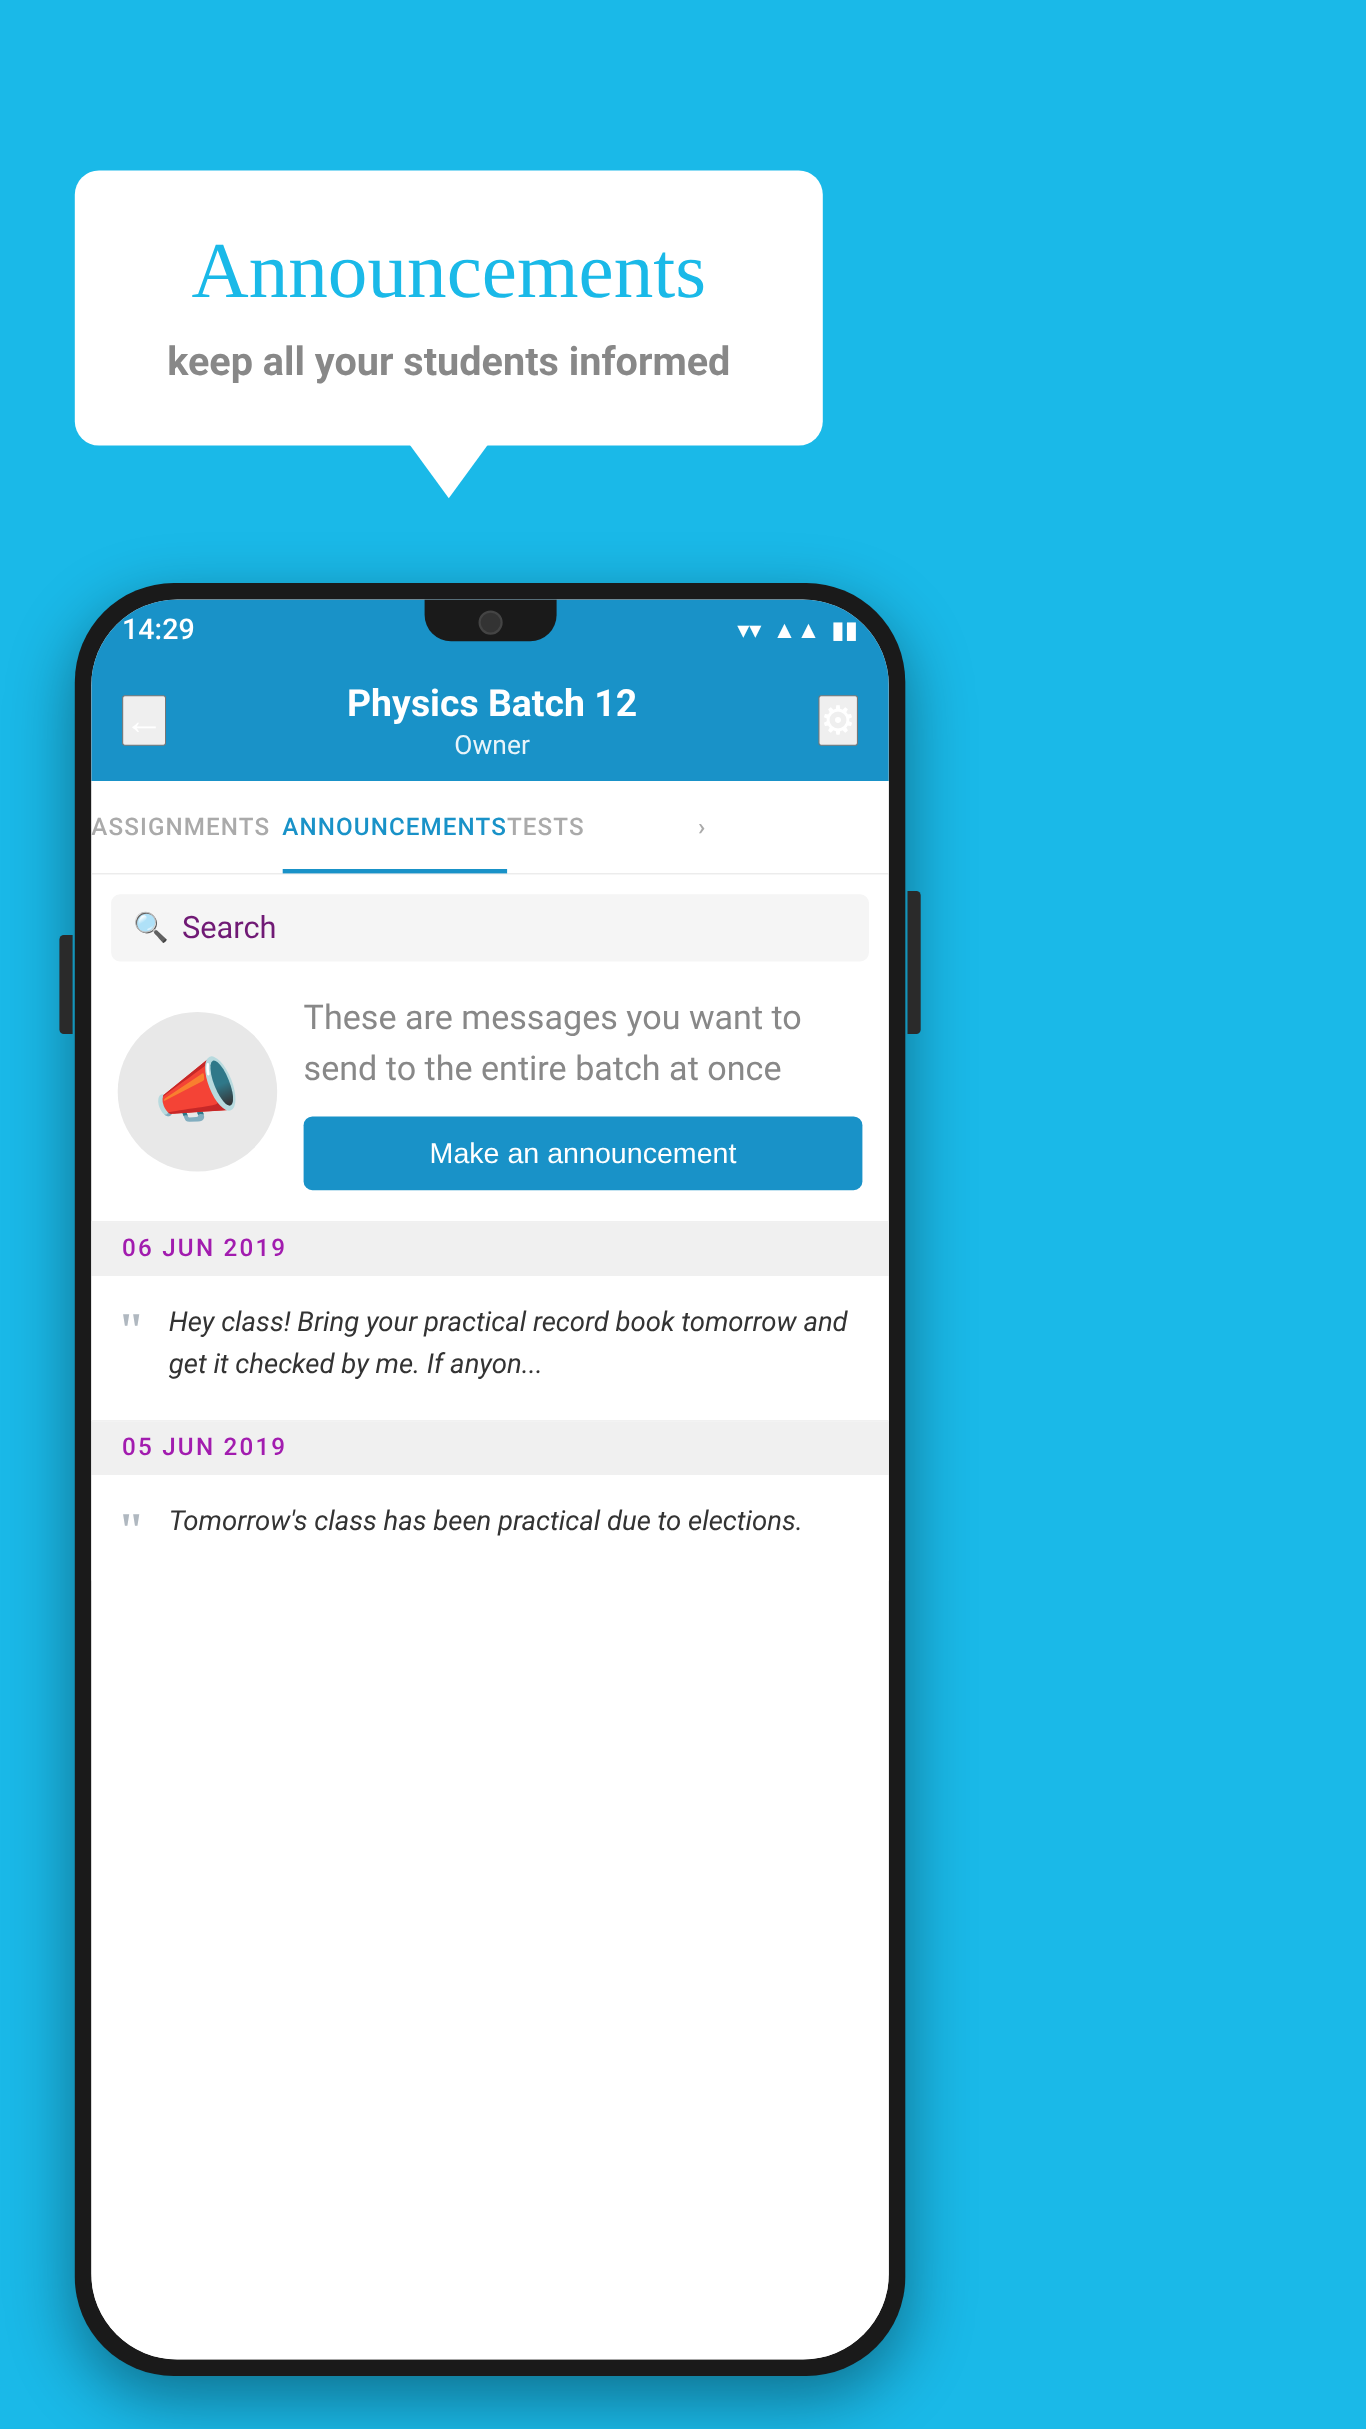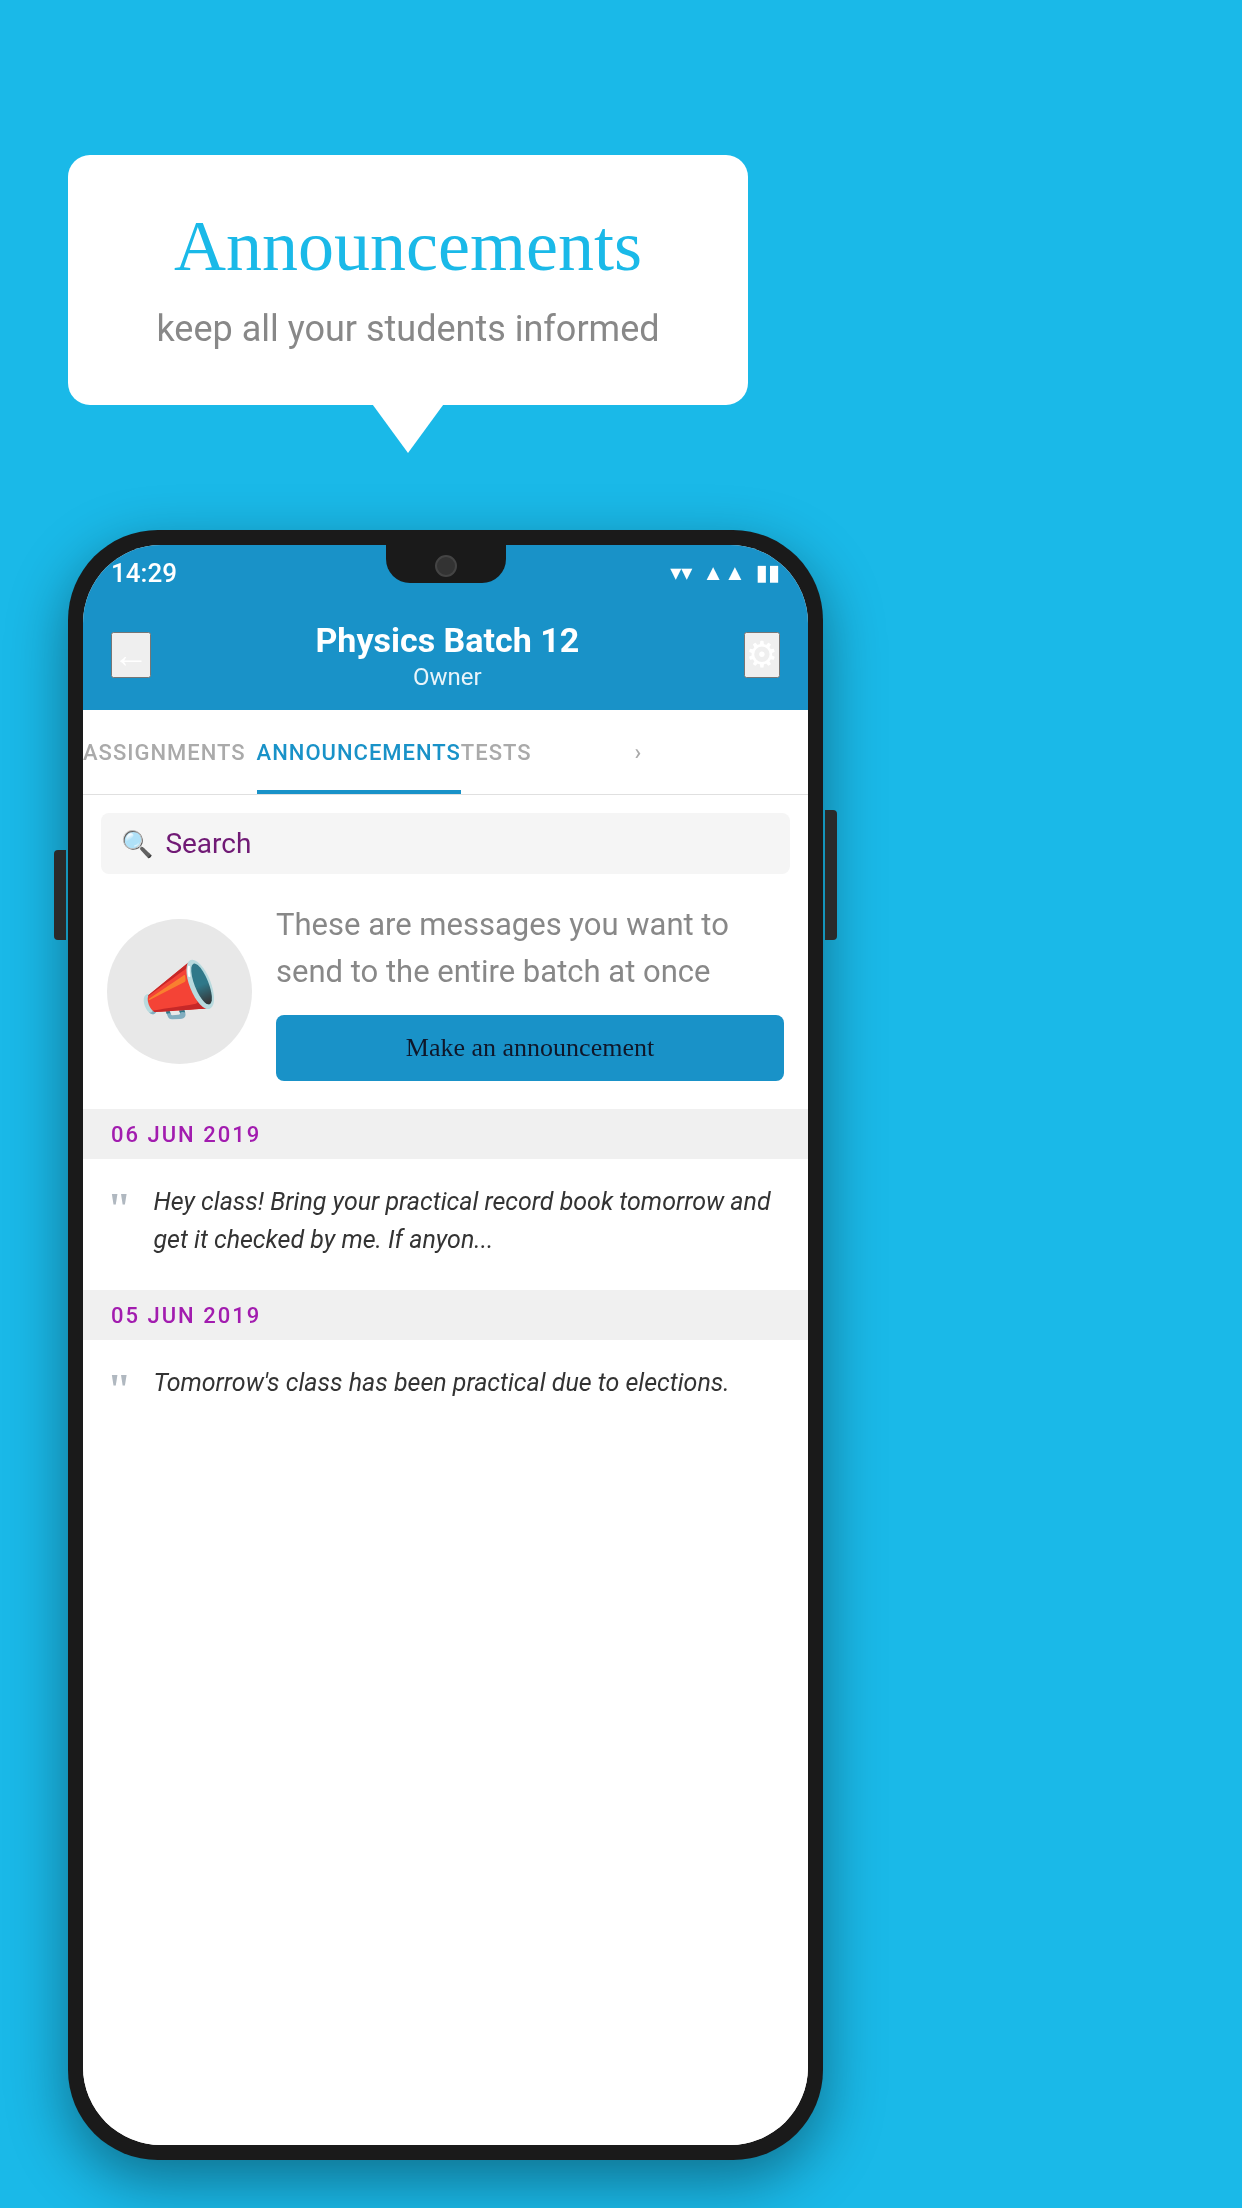--- a/index.html
+++ b/index.html
@@ -46,21 +46,21 @@
       color: #1ab9e8;
       font-size: 72px;
       font-weight: 400;
       margin-bottom: 20px;
       font-family: Georgia, serif;
     }
 
     .bubble-subtitle {
       color: #888;
       font-size: 36px;
-      font-weight: 400;
+      font-weight: 700;
     }
 
     
     .phone-wrapper {
       position: absolute;
       top: 530px;
       left: 68px;
       width: 898px;
       height: 1630px;
     }
@@ -311,29 +311,28 @@
 
     .prompt-text {
       color: #888;
       font-size: 31px;
       line-height: 1.5;
       margin-bottom: 20px;
     }
 
     .make-announcement-btn {
       background: #1992c8;
-      color: #0f172a;
+      color: #ffffff;
       border: none;
       border-radius: 8px;
       padding: 18px 28px;
       font-size: 26px;
       font-weight: 500;
       cursor: pointer;
       width: 100%;
-      font-family: Liberation Serif, serif;
     }
 
     
     .date-divider {
       background: #f0f0f0;
       padding: 12px 28px;
       font-size: 22px;
       color: #a21caf;
       font-weight: 500;
       letter-spacing: 2px;

